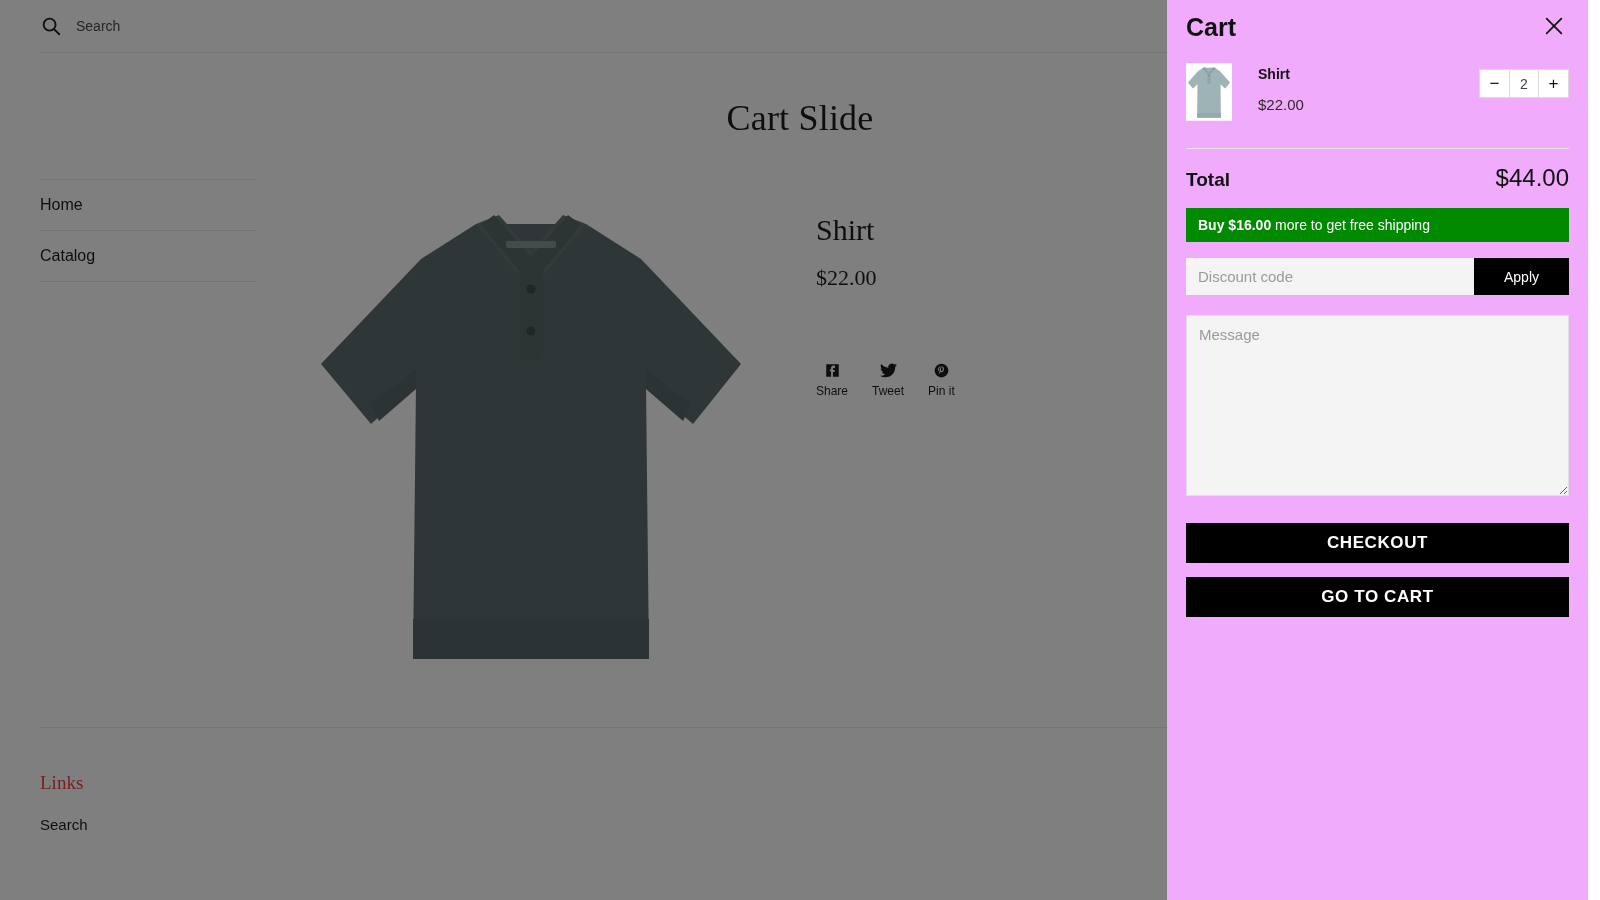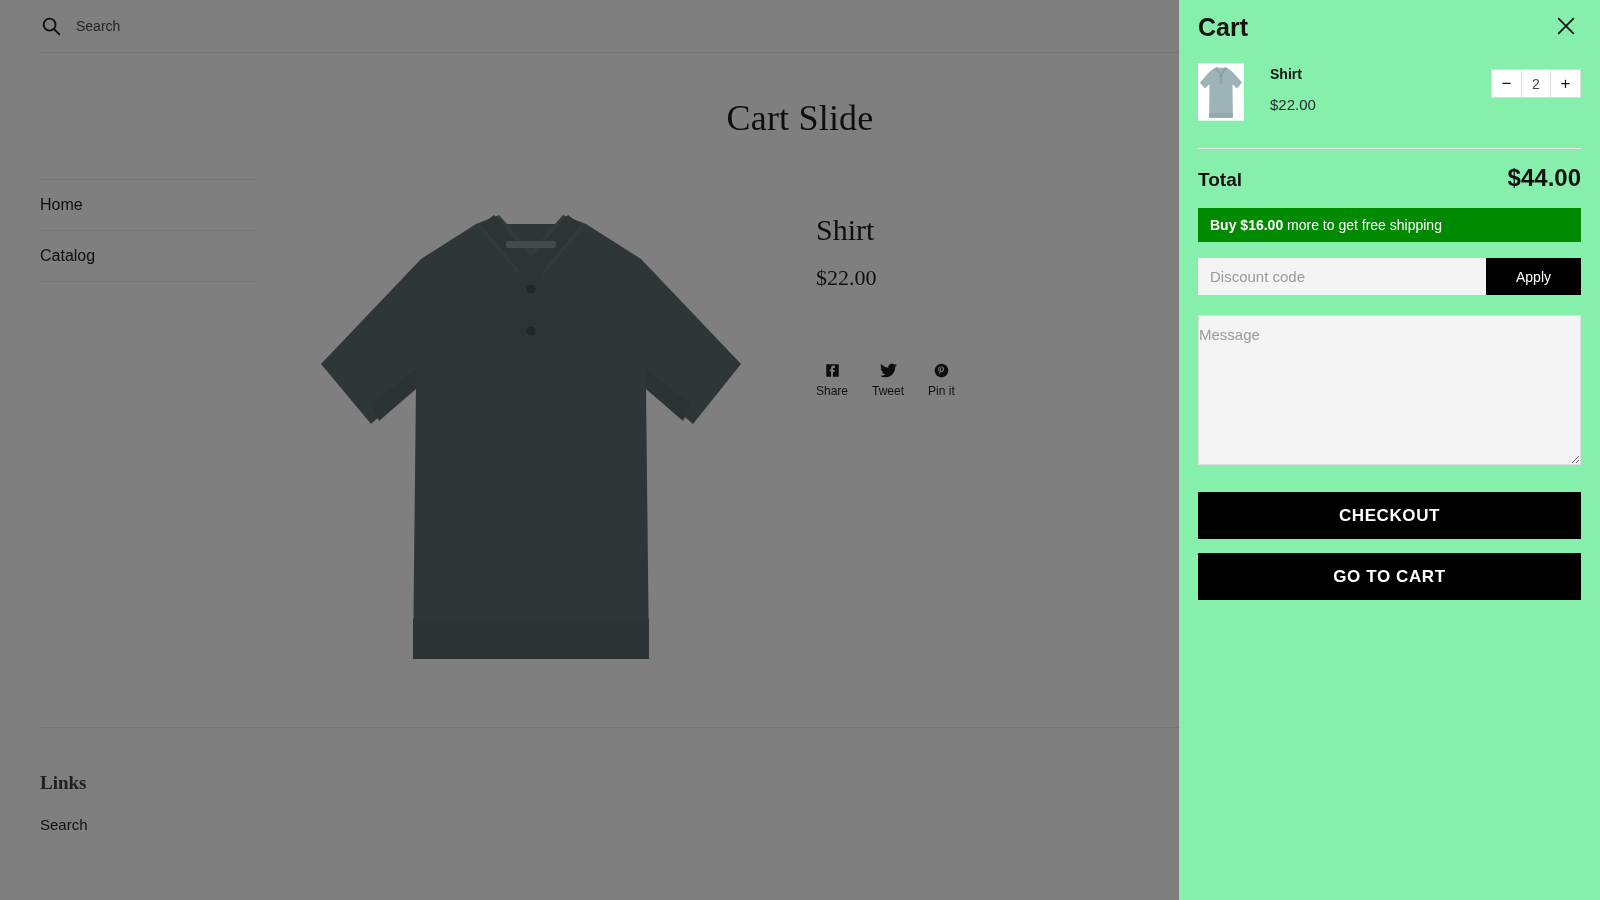--- a/index.html
+++ b/index.html
@@ -110,38 +110,38 @@
     display: flex; align-items: center; gap: 6px;
     font-size: 12px; color: #1c1d1d; text-decoration: none; flex-direction: column;
   }
   .share-item svg { display: block; }
 
   
   .footer-rule { height: 1px; background: #e8e8e8; margin: 48px 40px 0 40px; }
   .footer { padding: 44px 40px 0 40px; }
   .footer-head {
     font-family: "Liberation Serif", serif;
-    font-size: 19px; color: #404040; font-weight: 700;
+    font-size: 19px; color: #ef4444; font-weight: 400;
   }
   .footer-list { list-style: none; margin-top: 22px; }
   .footer-list a { font-size: 15px; color: #1c1d1d; text-decoration: none; }
 
   
   #overlay {
     position: absolute; left: 0; top: 0;
     width: 1179px; height: 900px;
     background: rgba(0,0,0,0.5);
     z-index: 50;
   }
 
   
   #cart-drawer {
-    position: absolute; top: 0; right: 0;
+    position: absolute; top: 0; right: 12px;
     width: 421px; height: 900px;
-    background: #86efac;
+    background: #f0abfc;
     z-index: 60;
     padding: 0 19px;
     font-family: "Liberation Sans", sans-serif;
   }
   .cart-head {
     display: flex; align-items: center; justify-content: space-between;
     height: 48px; padding-top: 6px;
   }
   .cart-title { font-size: 25px; font-weight: bold; color: #111111; }
   .cart-close {
@@ -178,21 +178,21 @@
     background: #ffffff; outline: none;
     font-family: "Liberation Sans", sans-serif;
     border-top: none; border-bottom: none;
   }
 
   .total-row {
     display: flex; align-items: baseline; justify-content: space-between;
     padding: 15px 0 16px 0;
   }
   .total-label { font-size: 19px; font-weight: bold; color: #111111; }
-  .total-value { font-size: 24px; font-weight: bold; color: #111111; }
+  .total-value { font-size: 24px; font-weight: normal; color: #111111; }
 
   .shipping-bar {
     background: #008a00; color: #ffffff;
     font-size: 14px; padding: 9px 12px;
     margin-bottom: 16px;
   }
   .shipping-bar b { font-weight: bold; }
 
   .discount-row { display: flex; height: 37px; margin-bottom: 20px; }
   .discount-input {
@@ -201,30 +201,30 @@
     font-family: "Liberation Sans", sans-serif;
   }
   .discount-input::placeholder { color: #9a9a9a; }
   .btn-apply {
     width: 95px; background: #000000; color: #ffffff; border: none;
     font-size: 14px; cursor: pointer;
     font-family: "Liberation Sans", sans-serif;
   }
 
   .message-box {
-    display: block; width: 100%; height: 150px;
+    display: block; width: 100%; height: 181px;
     background: #f4f4f4; border: 1px solid #e0e0e0;
-    padding: 10px 0; font-size: 15px; color: #3a3a3a;
+    padding: 10px 12px; font-size: 15px; color: #3a3a3a;
     font-family: "Liberation Sans", sans-serif;
     resize: vertical; outline: none;
   }
   .message-box::placeholder { color: #9a9a9a; }
 
   .btn-block {
-    display: block; width: 100%; height: 47px;
+    display: block; width: 100%; height: 40px;
     background: #000000; color: #ffffff; border: none; cursor: pointer;
     font-size: 17px; font-weight: bold; letter-spacing: 0.6px;
     font-family: "Liberation Sans", sans-serif;
   }
   .btn-checkout { margin-top: 27px; }
   .btn-gotocart { margin-top: 14px; }
 </style>
 </head>
 <body>
 

